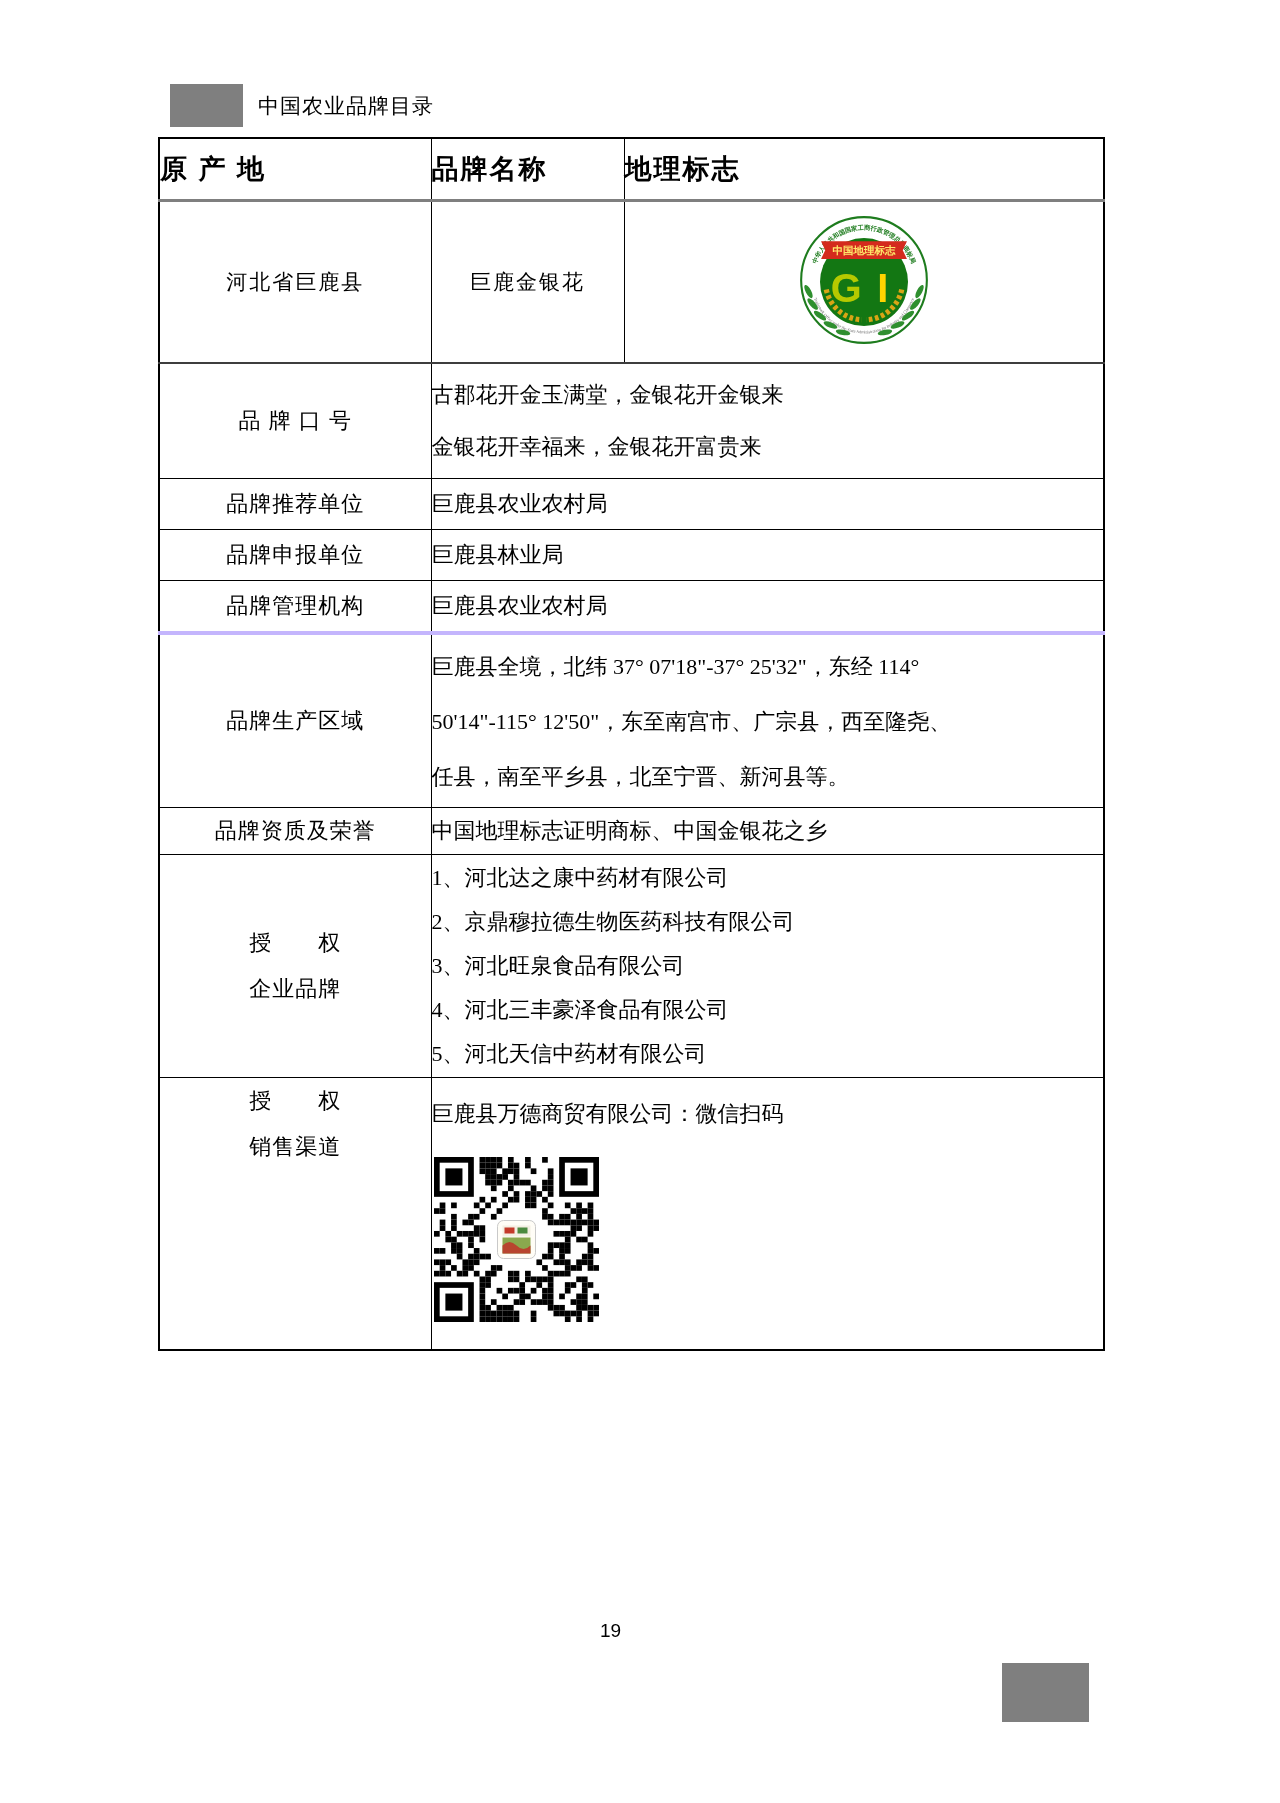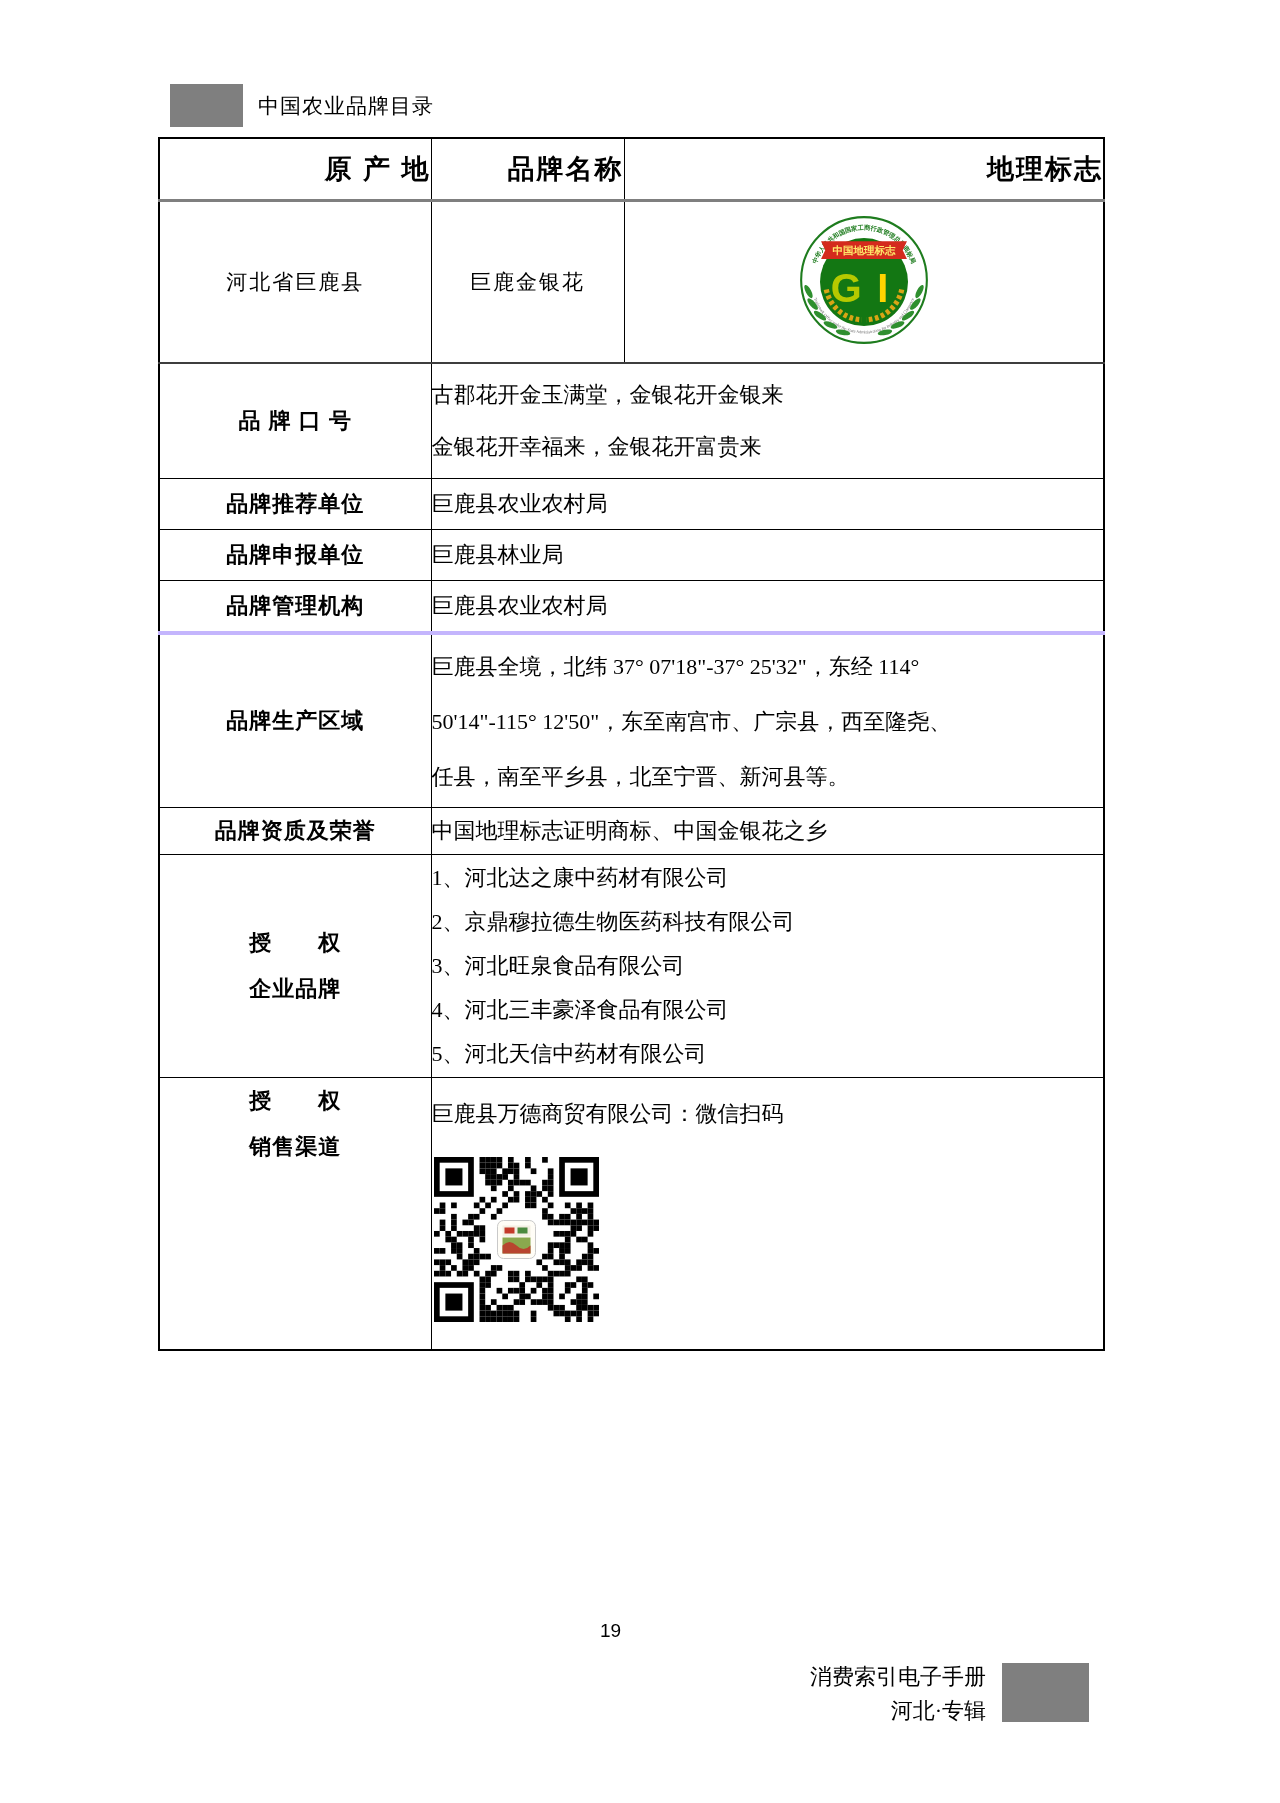--- a/index.html
+++ b/index.html
@@ -14,26 +14,26 @@
   
   table.brand-table {
     position:absolute; left:158px; top:137px; width:945px;
     border-collapse:collapse; table-layout:fixed; border:2px solid #000;
   }
   .brand-table td { border:1px solid #000; padding:0; vertical-align:middle; }
   col.c1 { width:272px; } col.c2 { width:193px; } col.c3 { width:480px; }
 
   tr.hdr-row td { height:60px; border-bottom:3px solid #7f7f7f; }
   .hcell { font-family:"Liberation Sans", sans-serif; font-weight:bold;
-           font-size:27px; text-align:right; letter-spacing:2px; }
+           font-size:27px; text-align:left; letter-spacing:2px; }
   tr.gi-row td { height:160px; border-bottom:2px solid #3d3d3d; }
   .center-txt { text-align:center; font-size:21px; letter-spacing:2px; }
   .logo-cell { text-align:center; }
 
-  .lbl { font-family:"Liberation Sans", sans-serif; font-weight:bold;
+  .lbl { font-family:"Liberation Sans", sans-serif; font-weight:normal;
          font-size:22px; text-align:center; letter-spacing:1px; }
   .lbl .l2 { line-height:46px; }
   .content { padding-left:18px; font-size:22px; }
 
   tr.slogan-row td { height:114px; }
   tr.slogan-row .content div { line-height:52px; }
   tr.small-row td { height:50px; }
   tr.manage-row td { border-bottom:4px solid #c4b5fd; }
   tr.region-row td { height:172px; }
   tr.region-row .content div { line-height:55px; }
@@ -474,19 +474,15 @@
                 <rect x="83.5" y="70.5" width="10" height="6" fill="#4c8a3f"></rect>
                 <rect x="68.5" y="80.5" width="28" height="16" fill="#8aa84e"></rect>
                 <path d="M 68.5,88.5 q 7,-7 14,0 t 14,0 v 8 h -28 z" fill="#b8452f"></path>
               </svg></div>
       </td>
     </tr>
   </tbody>
     </table>
 
   <div class="page-number">19</div>
-  <div class="footer-text">
-    <div>消费索引电子手册</div>
-    <div>河北·专辑</div>
-  </div>
   <div class="footer-gray-box" style="background: rgb(127, 127, 127);"></div>
 
 </div>
 
 </body></html>

